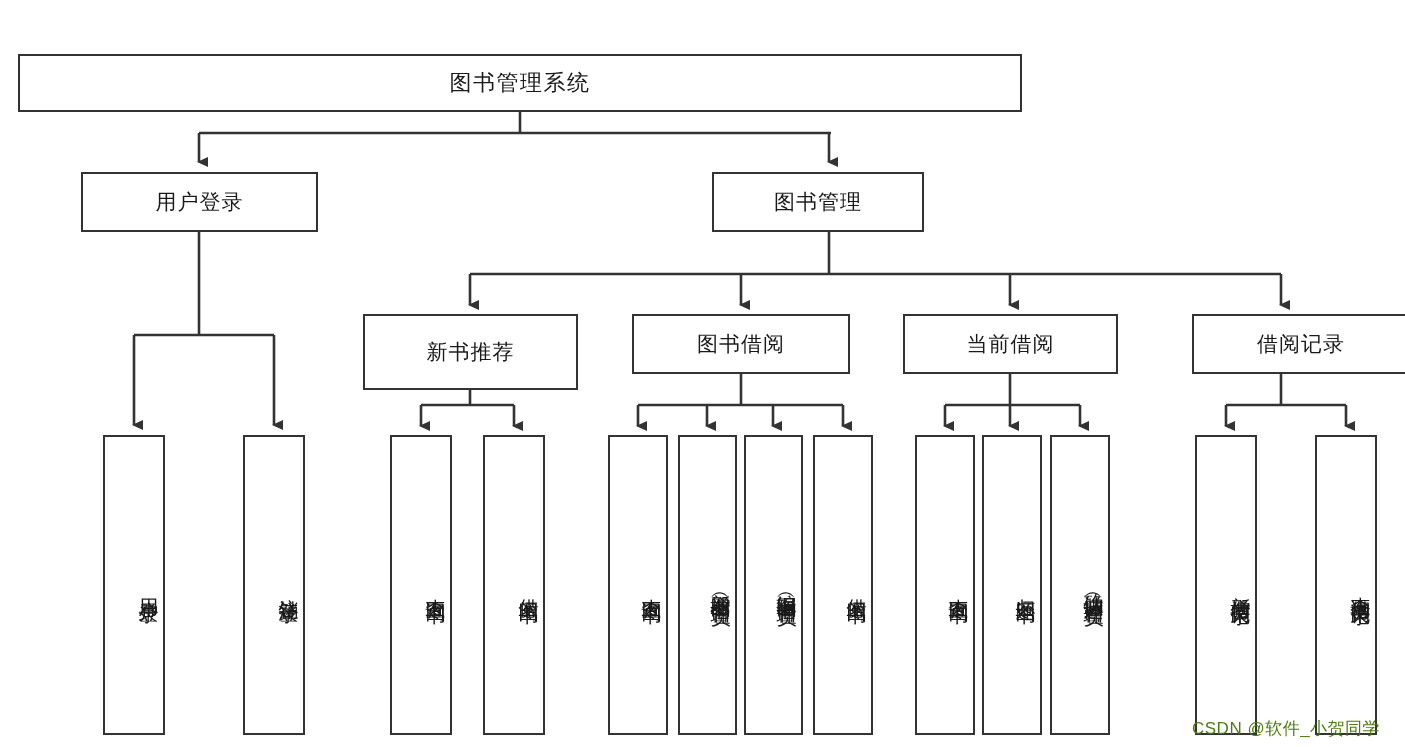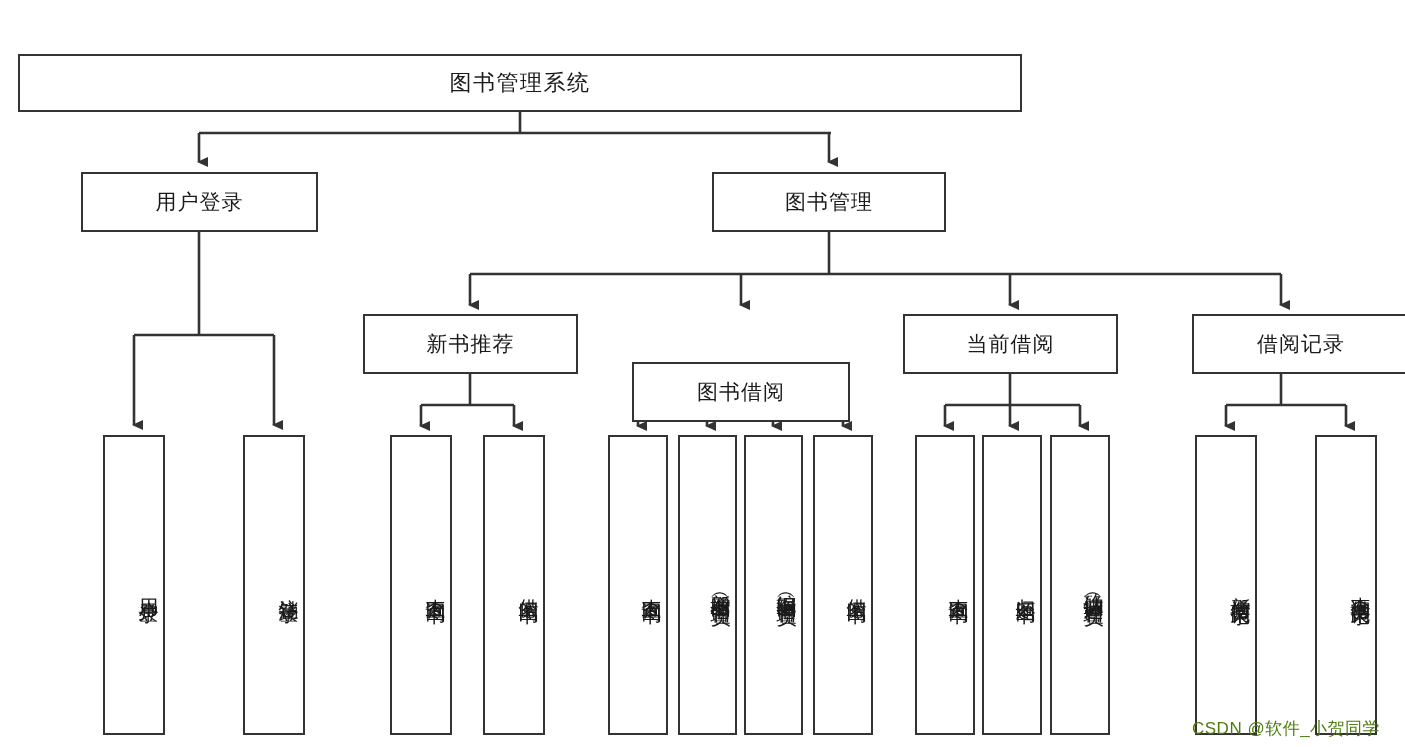--- a/index.html
+++ b/index.html
@@ -130,27 +130,27 @@
     </g>
   </svg>
 
   <div id="nodes">
       <div class="node root horizontal" style="left: 18px; top: 10px; width: 1004px; height: 58px; margin-top: 44px;">
         <span>图书管理系统</span>
       </div>
       <div class="node horizontal" style="left: 81px; top: 172px; width: 237px; height: 60px;">
         <span>用户登录</span>
       </div>
-      <div class="node horizontal" style="left: 712px; top: 172px; width: 234px; height: 60px;">
+      <div class="node horizontal" style="left: 712px; top: 172px; width: 212px; height: 60px;">
         <span>图书管理</span>
       </div>
-      <div class="node horizontal" style="left: 363px; top: 314px; width: 215px; height: 60px; text-align: center;">
+      <div class="node horizontal" style="left: 363px; top: 314px; width: 215px; height: 76px; text-align: center;">
         <span>新书推荐</span>
       </div>
-      <div class="node horizontal" style="left: 632px; top: 314px; width: 218px; height: 60px; margin-top: 48px;">
+      <div class="node horizontal" style="left: 632px; top: 314px; width: 218px; height: 60px;">
         <span>图书借阅</span>
       </div>
       <div class="node horizontal" style="left: 903px; top: 314px; width: 215px; height: 60px;">
         <span>当前借阅</span>
       </div>
       <div class="node horizontal" style="left: 1172px; top: 314px; width: 218px; height: 60px; margin-left: 20px;">
         <span>借阅记录</span>
       </div>
       <div class="node vertical tall-text" style="left: 103px; top: 435px; width: 62px; height: 300px;">
         <span>用户登录</span>

